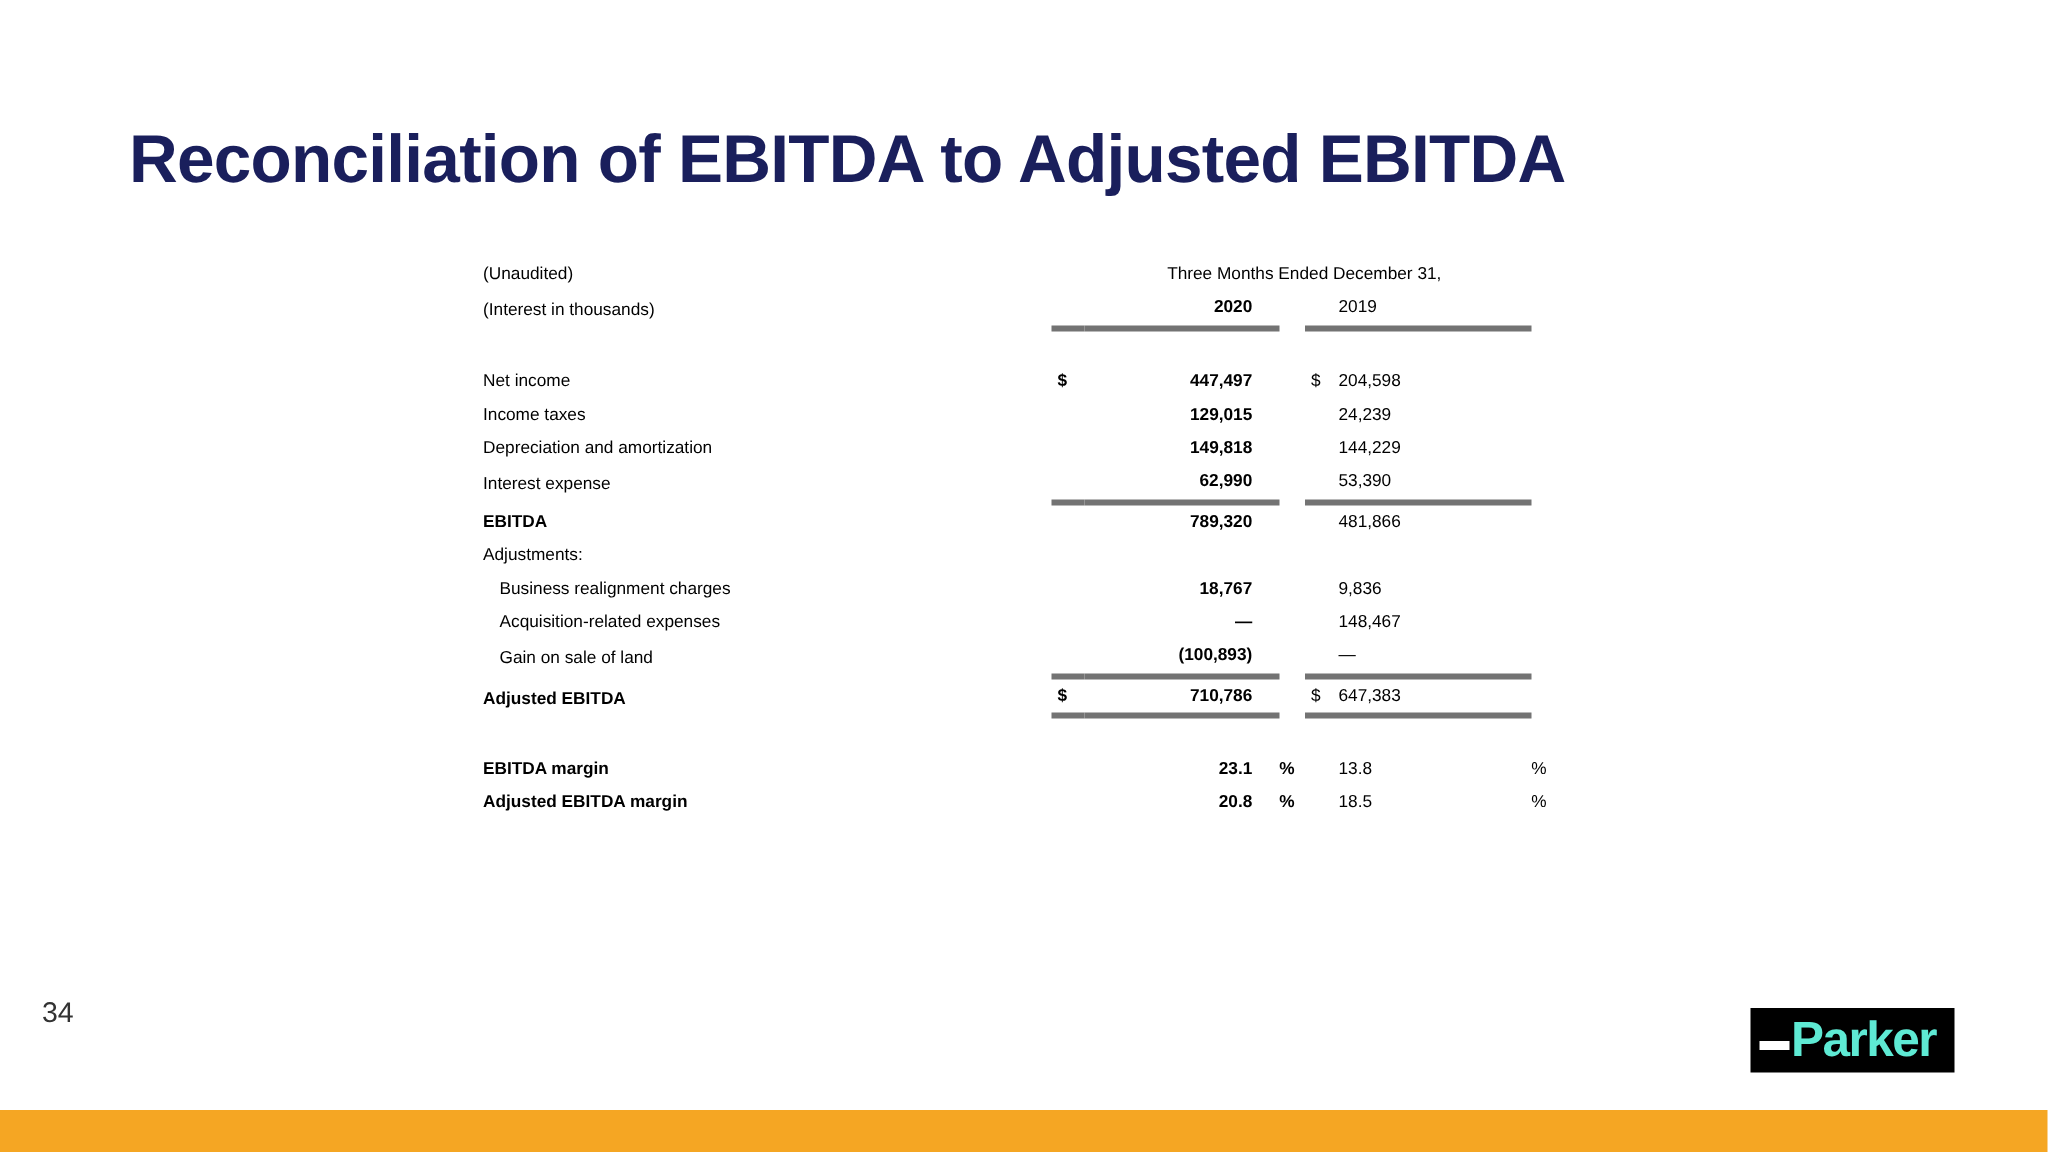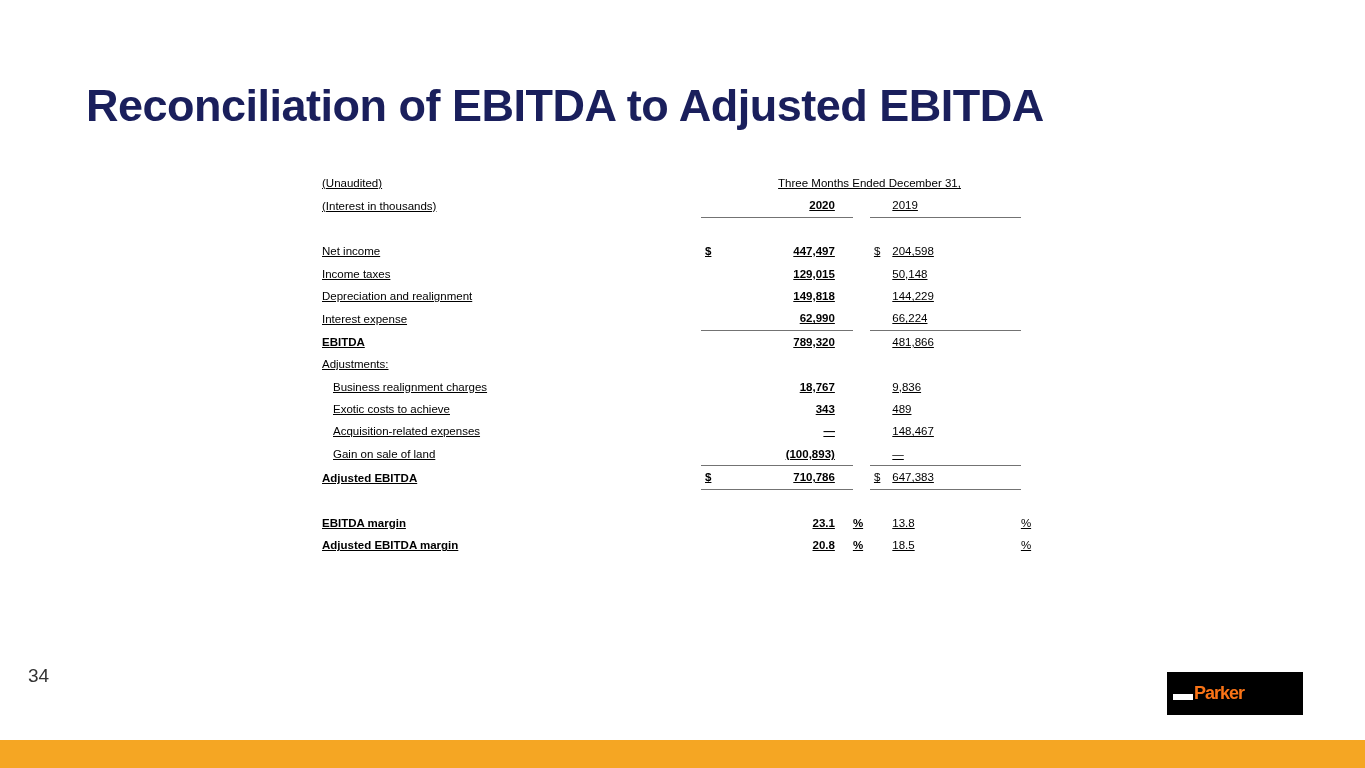--- a/index.html
+++ b/index.html
@@ -33,21 +33,20 @@
     position: absolute;
     left: 322px;
     top: 172px;
     width: 720px;
   }
   table.fin {
     border-collapse: collapse;
     width: 716px;
     font-size: 11.5px;
     color: #000000;
-    text-decoration: underline;
   }
   table.fin td {
     padding: 0;
     vertical-align: bottom;
     line-height: 22.4px;
     height: 22.4px;
     white-space: nowrap;
   }
   
   .c-label   { width: 400px; text-align: left; }
@@ -59,21 +58,21 @@
   .c-pct2    { width: 18px;  text-align: left; }
 
   .bold { font-weight: bold; }
   .indent { padding-left: 11px !important; }
 
   .hdr-center {
     text-align: center;
     font-size: 11.5px;
   }
   .uline-bottom {
-    border-bottom: 1px solid #737373;
+    border-bottom: 4px solid #737373;
   }
   .spacer-row td { height: 22px; line-height: 22px; }
 
   .page-number {
     position: absolute;
     left: 28px;
     top: 665px;
     font-size: 19px;
     color: #333333;
   }
@@ -98,24 +97,24 @@
   }
   .logo-dash {
     width: 20px;
     height: 6px;
     background: #ffffff;
     margin-left: 6px;
     margin-right: 1px;
     margin-top: 6px;
   }
   .logo-text {
-    color: #f97316;
+    color: #5eead4;
     font-family: "Liberation Sans", sans-serif;
     font-weight: bold;
-    font-size: 18px;
+    font-size: 33px;
     letter-spacing: -1px;
     line-height: 1;
     margin-top: -2px;
   }
 </style>
 </head>
 <body>
 
 <div class="slide">
 
@@ -154,41 +153,41 @@
           <td class="c-val2">204,598</td>
           <td class="c-pct2"></td>
         </tr>
 
         <tr>
           <td class="c-label">Income taxes</td>
           <td class="c-cur1"></td>
           <td class="c-val1 bold">129,015</td>
           <td class="c-pct1"></td>
           <td class="c-cur2"></td>
-          <td class="c-val2">50,148</td>
-          <td class="c-pct2"></td>
-        </tr>
-
-        <tr>
-          <td class="c-label">Depreciation and realignment</td>
+          <td class="c-val2">24,239</td>
+          <td class="c-pct2"></td>
+        </tr>
+
+        <tr>
+          <td class="c-label">Depreciation and amortization</td>
           <td class="c-cur1"></td>
           <td class="c-val1 bold">149,818</td>
           <td class="c-pct1"></td>
           <td class="c-cur2"></td>
           <td class="c-val2">144,229</td>
           <td class="c-pct2"></td>
         </tr>
 
         <tr>
           <td class="c-label">Interest expense</td>
           <td class="c-cur1 uline-bottom"></td>
           <td class="c-val1 bold uline-bottom">62,990</td>
           <td class="c-pct1"></td>
           <td class="c-cur2 uline-bottom"></td>
-          <td class="c-val2 uline-bottom">66,224</td>
+          <td class="c-val2 uline-bottom">53,390</td>
           <td class="c-pct2"></td>
         </tr>
 
         <tr>
           <td class="c-label bold">EBITDA</td>
           <td class="c-cur1"></td>
           <td class="c-val1 bold">789,320</td>
           <td class="c-pct1"></td>
           <td class="c-cur2"></td>
           <td class="c-val2">481,866</td>
@@ -209,29 +208,20 @@
           <td class="c-label indent">Business realignment charges</td>
           <td class="c-cur1"></td>
           <td class="c-val1 bold">18,767</td>
           <td class="c-pct1"></td>
           <td class="c-cur2"></td>
           <td class="c-val2">9,836</td>
           <td class="c-pct2"></td>
         </tr>
 
 
-        <tr>
-          <td class="c-label indent">Exotic costs to achieve</td>
-          <td class="c-cur1"></td>
-          <td class="c-val1 bold">343</td>
-          <td class="c-pct1"></td>
-          <td class="c-cur2"></td>
-          <td class="c-val2">489</td>
-          <td class="c-pct2"></td>
-        </tr>
 
         <tr>
           <td class="c-label indent">Acquisition-related expenses</td>
           <td class="c-cur1"></td>
           <td class="c-val1 bold">—</td>
           <td class="c-pct1"></td>
           <td class="c-cur2"></td>
           <td class="c-val2">148,467</td>
           <td class="c-pct2"></td>
         </tr>

